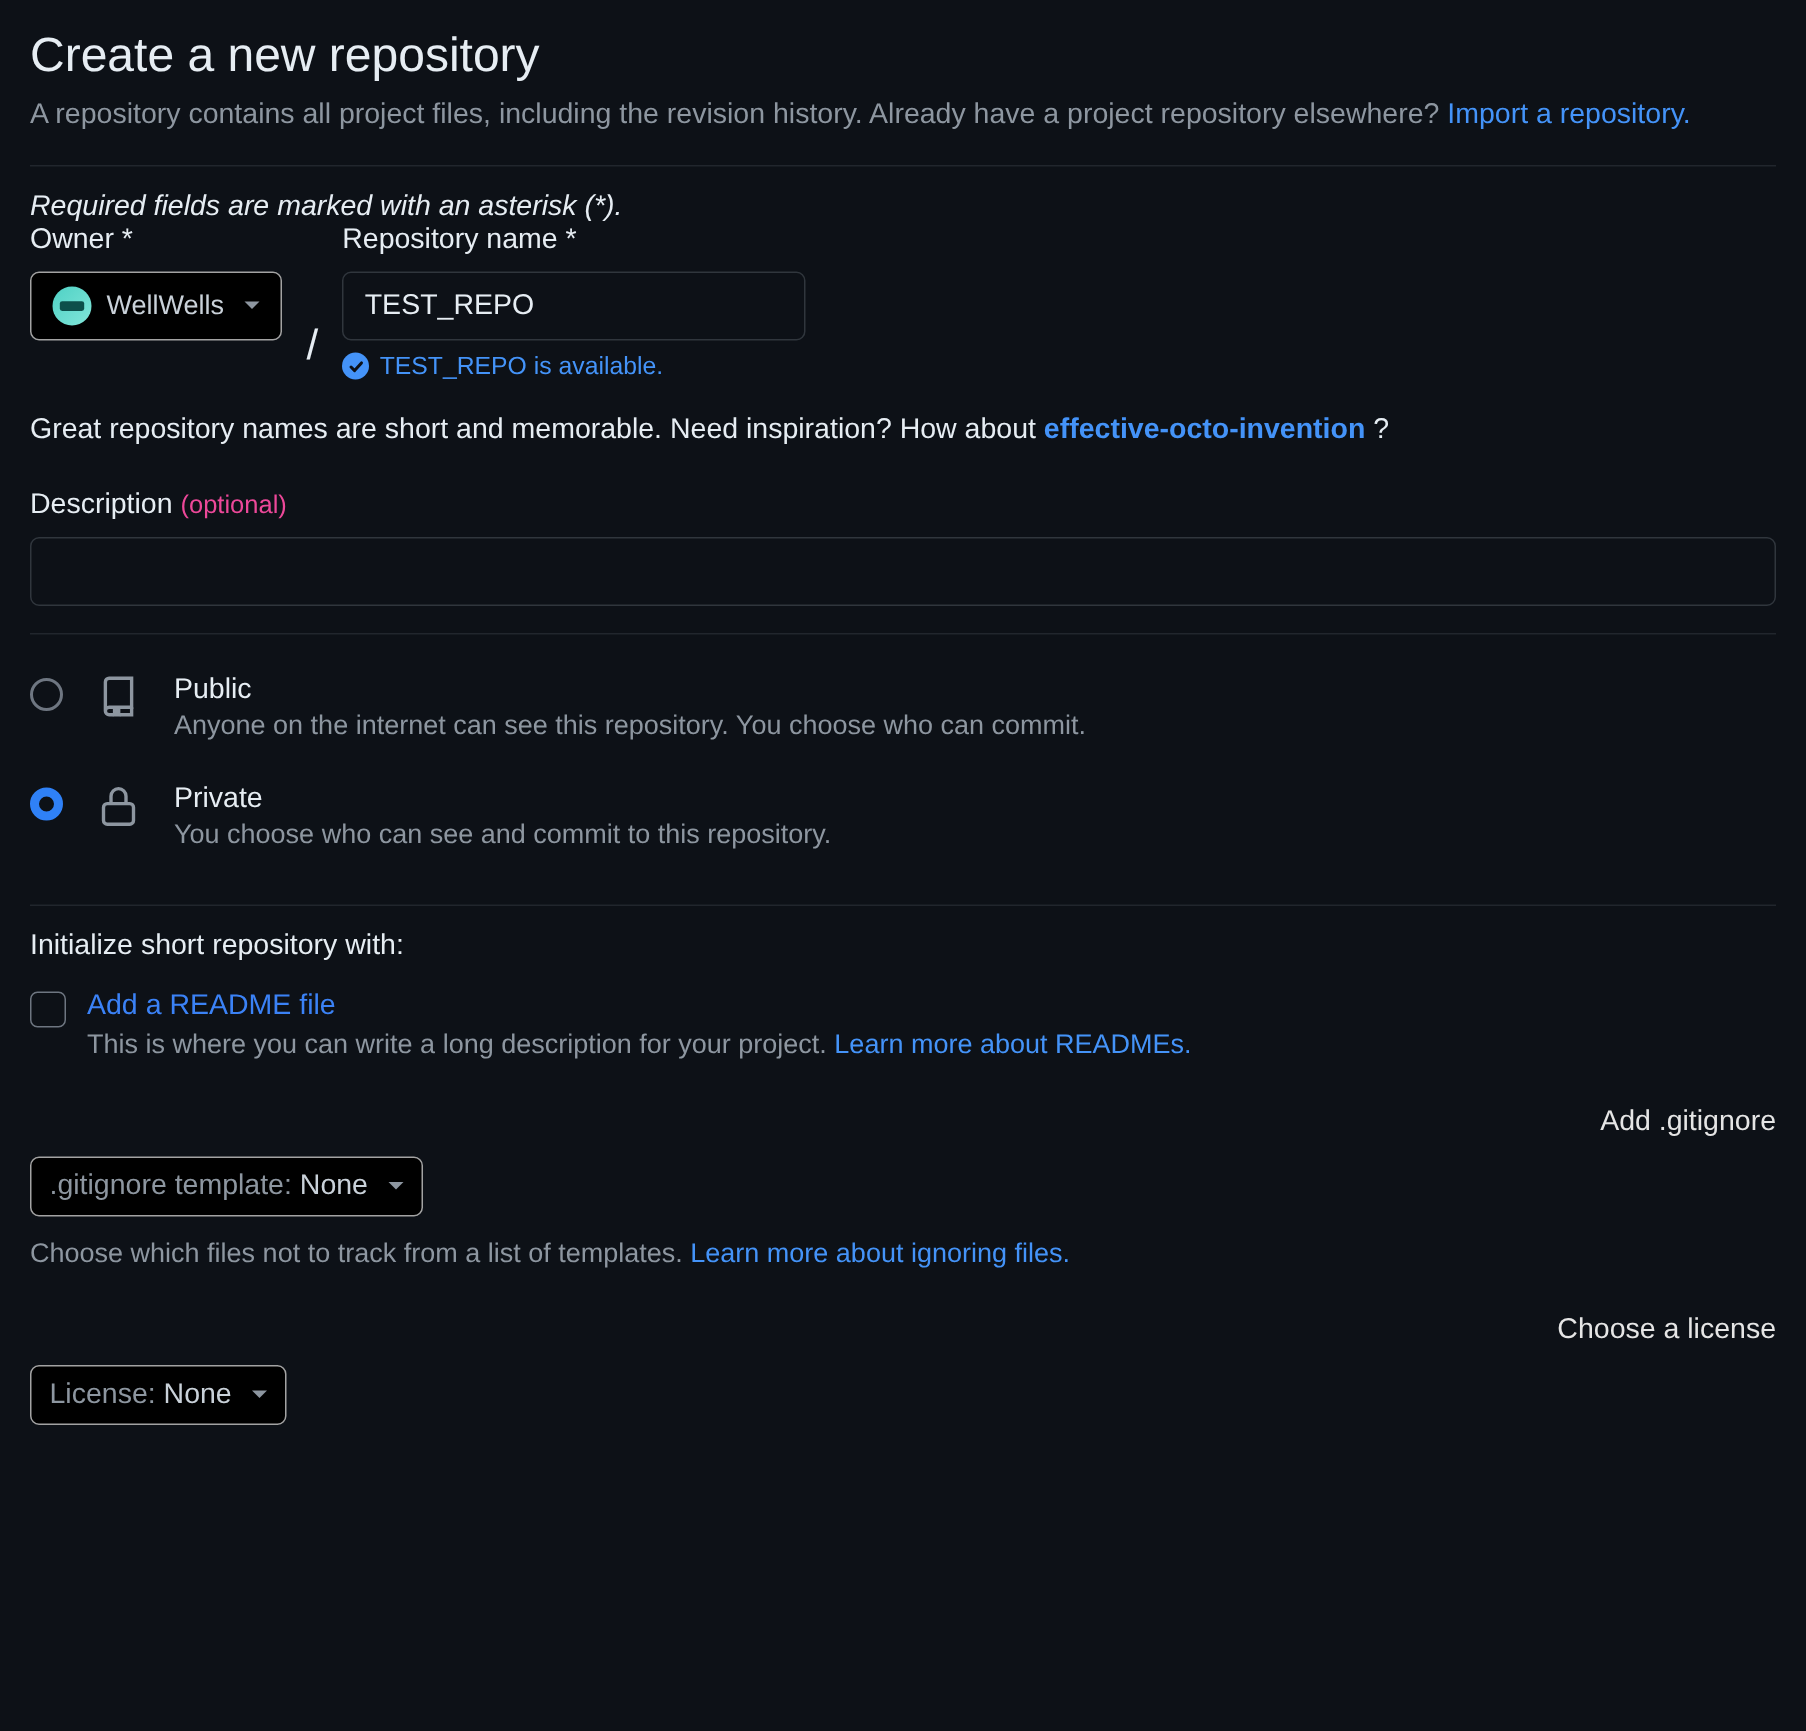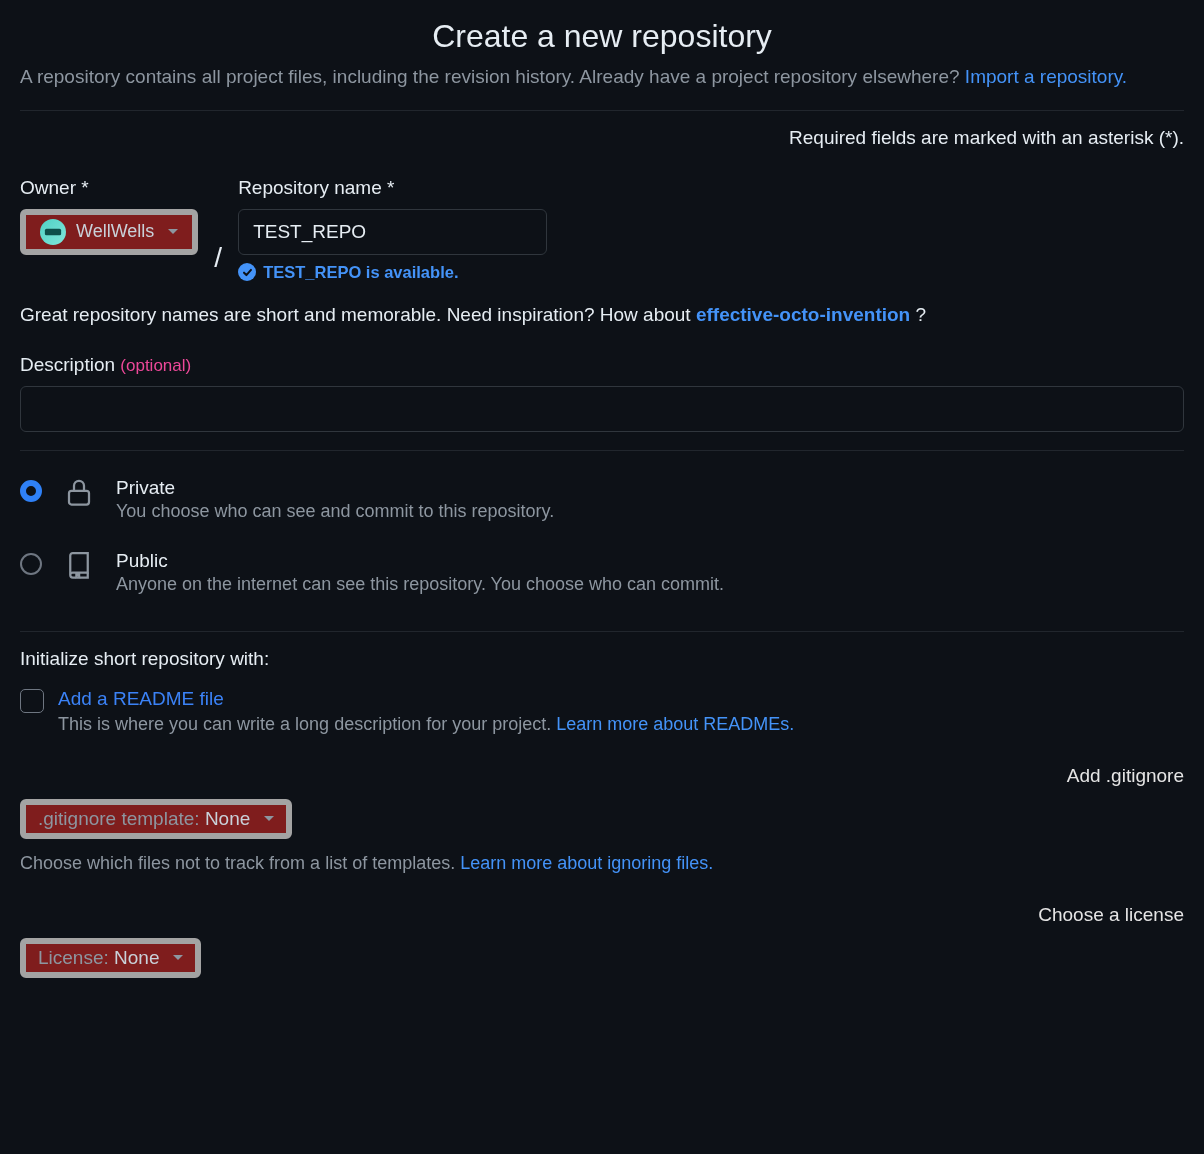--- a/index.html
+++ b/index.html
@@ -10,63 +10,61 @@
     font-size: 14px;
     width: 1204px;
     min-height: 1154px;
     padding: 18px 20px;
   }
   h1 {
     font-size: 32px;
     font-weight: 400;
     color: #e6edf3;
     margin-bottom: 8px;
-    text-align: center;
   }
   .subheading {
     font-size: 19px;
     color: #8d96a0;
     line-height: 1.5;
     margin-bottom: 8px;
   }
   .link {
     color: #4493f8;
     cursor: pointer;
   }
   hr.divider {
     border: none;
     border-top: 1px solid #21262d;
     margin: 18px 0 16px 0;
   }
   .required-note {
-    font-size: 19px;
-    color: #e6edf3;
-    margin-bottom: 28px;
-    text-align: right;
+    font-style: italic;
+    font-size: 19px;
+    color: #e6edf3;
   }
   .row-owner-repo {
     display: flex;
     align-items: flex-start;
     gap: 16px;
   }
   .col { display: flex; flex-direction: column; }
   .label {
     font-size: 19px;
     font-weight: 400;
     color: #e6edf3;
     margin-bottom: 10px;
   }
   .optional-tag {
     color: #ec4899;
     font-size: 17px;
     font-weight: 400;
   }
   .btn {
-    background: #7f1d1d;
-    border: 6px solid #a3a3a3;
+    background: #000000;
+    border: 1px solid #a3a3a3;
     border-radius: 6px;
     color: #c9d1d9;
     font-size: 18px;
     padding: 8px 14px;
     display: inline-flex;
     align-items: center;
     gap: 10px;
     cursor: pointer;
     height: 46px;
   }
@@ -112,21 +110,21 @@
     width: 100%;
     height: 46px;
   }
   .availability {
     display: flex;
     align-items: center;
     gap: 7px;
     color: #4493f8;
     font-size: 16.5px;
     margin-top: 8px;
-    font-weight: 700;
+    font-weight: 400;
   }
   .check-circle {
     width: 18px; height: 18px;
     border-radius: 50%;
     background: #4493f8;
     display: inline-flex;
     align-items: center;
     justify-content: center;
   }
   .check-circle svg { width: 11px; height: 11px; }
@@ -279,45 +277,45 @@
   </div>
   <div class="desc-input-wrap">
     <input type="text" class="text-input text-input-wide" value="" style="">
   </div>
 </div>
 
 <hr class="divider">
 
 <div class="visibility-group">
   <div class="vis-row">
-    <div class="radio checked"></div>
-    <div class="vis-icon">
-      <svg viewBox="0 0 24 24" fill="none" stroke="#8d96a0" stroke-width="1.8">
-        <rect x="4" y="11" width="16" height="11" rx="2"></rect>
-        <path d="M8 11 V7 a4 4 0 0 1 8 0 V11"></path>
-      </svg>
-    </div>
-    <div class="vis-text">
-      <div class="vis-title">Private</div>
-      <div class="vis-desc">You choose who can see and commit to this repository.</div>
-    </div>
-  </div>
-
-  <div class="vis-row">
     <div class="radio"></div>
     <div class="vis-icon">
       <svg viewBox="0 0 24 24" fill="none" stroke="#8d96a0" stroke-width="1.8">
         <path d="M5 4.5 A2 2 0 0 1 7 2.5 H19 V18 H7 A2 2 0 0 0 5 20 V4.5 Z"></path>
         <path d="M5 20 A2 2 0 0 0 7 22 H19 V18"></path>
         <path d="M9 18 V23 L11 21.2 L13 23 V18" fill="#8d96a0" stroke="none"></path>
       </svg>
     </div>
     <div class="vis-text">
       <div class="vis-title">Public</div>
       <div class="vis-desc">Anyone on the internet can see this repository. You choose who can commit.</div>
+    </div>
+  </div>
+
+  <div class="vis-row">
+    <div class="radio checked"></div>
+    <div class="vis-icon">
+      <svg viewBox="0 0 24 24" fill="none" stroke="#8d96a0" stroke-width="1.8">
+        <rect x="4" y="11" width="16" height="11" rx="2"></rect>
+        <path d="M8 11 V7 a4 4 0 0 1 8 0 V11"></path>
+      </svg>
+    </div>
+    <div class="vis-text">
+      <div class="vis-title">Private</div>
+      <div class="vis-desc">You choose who can see and commit to this repository.</div>
     </div>
   </div>
 </div>
 
 <hr class="divider">
 
 <div class="init-heading">Initialize short repository with:</div>
 
 <div class="checkbox-row">
   <div class="checkbox"></div>

